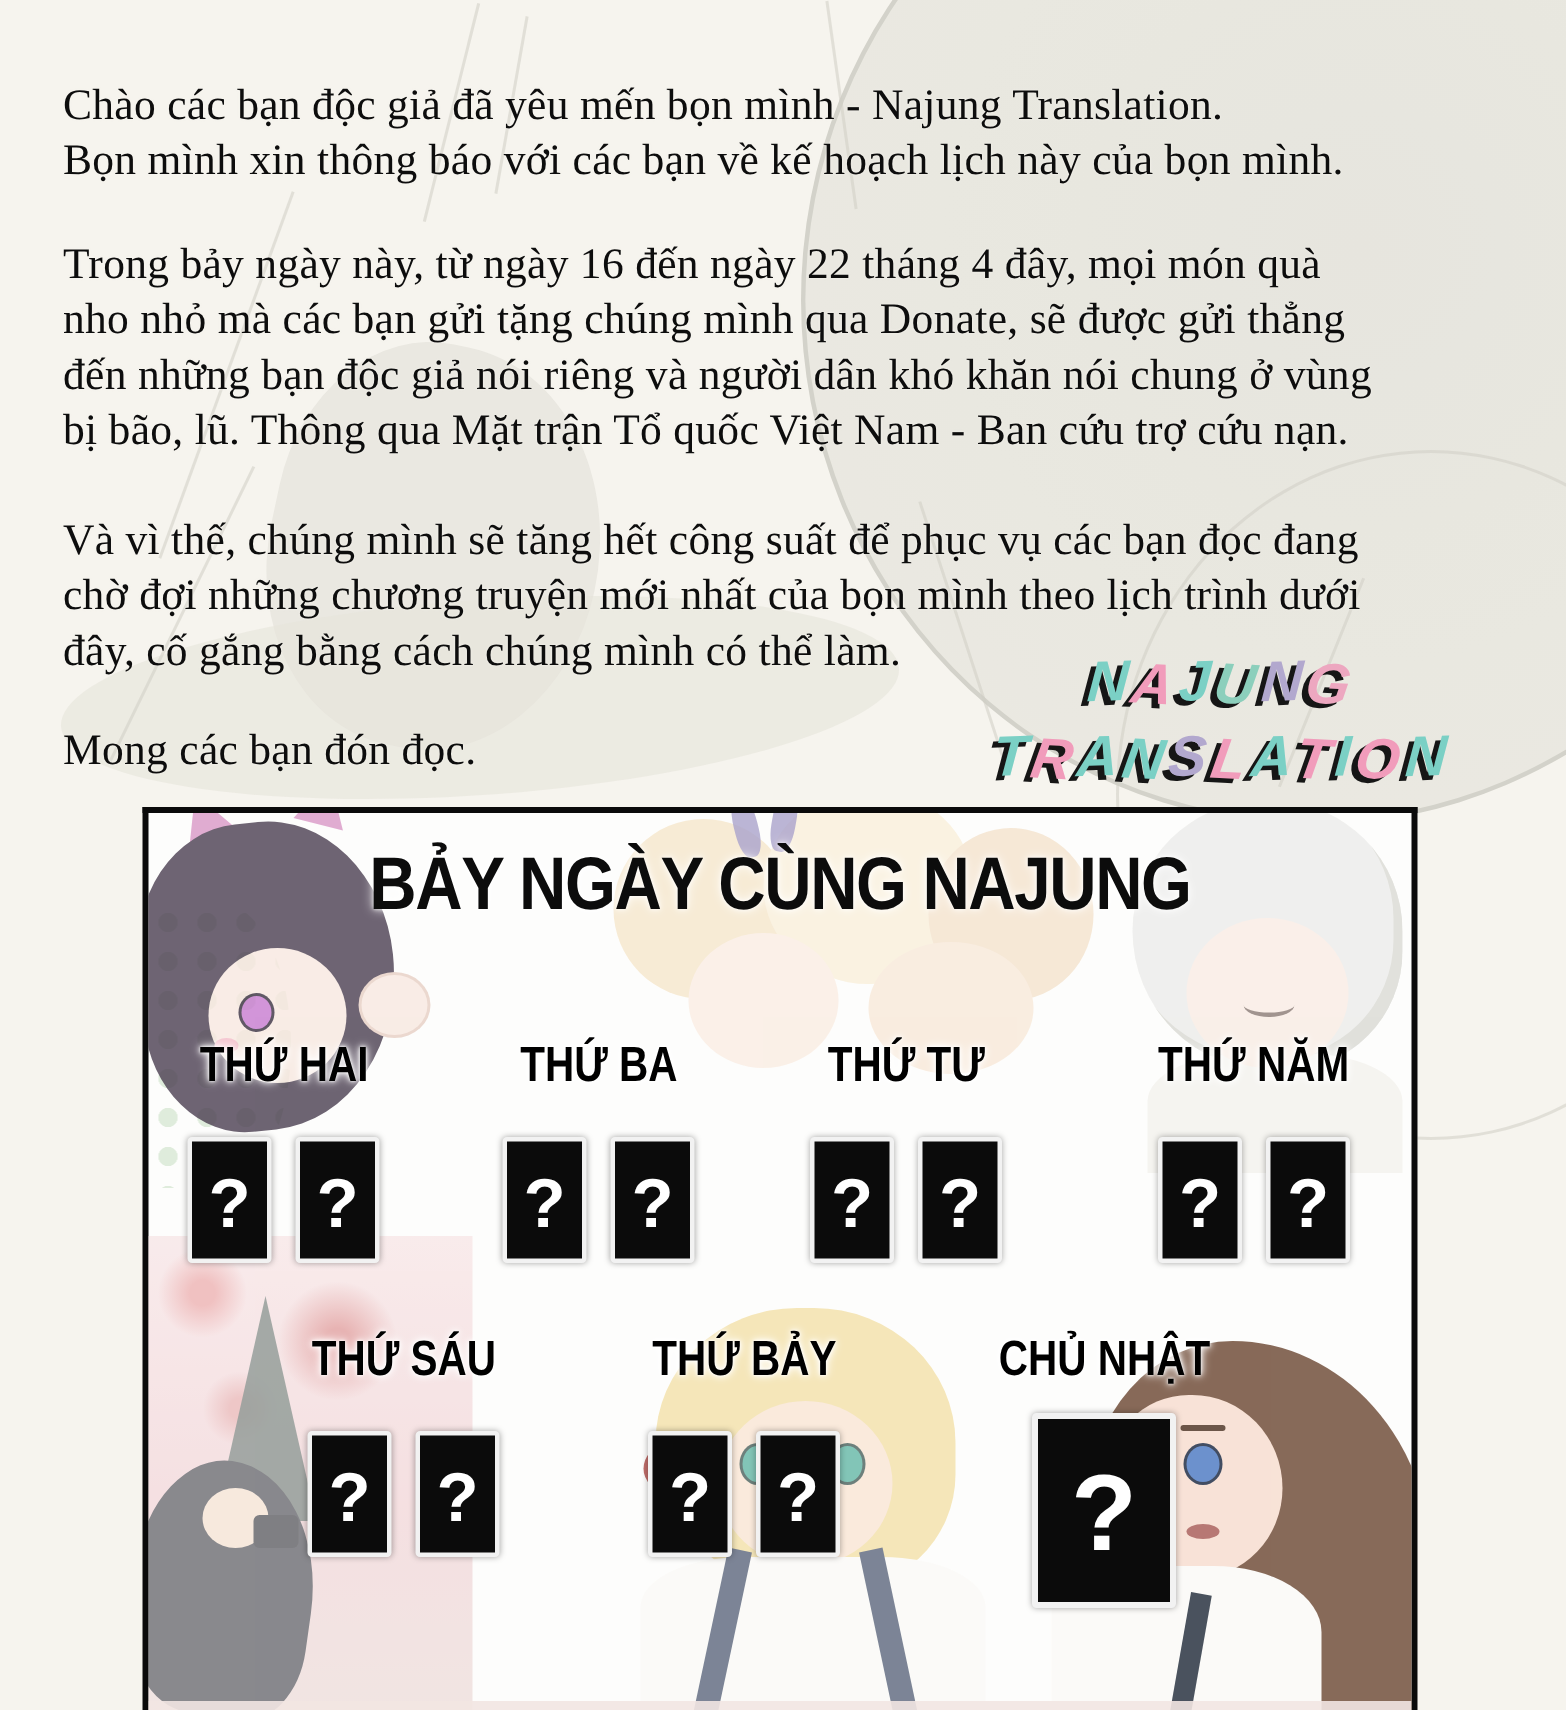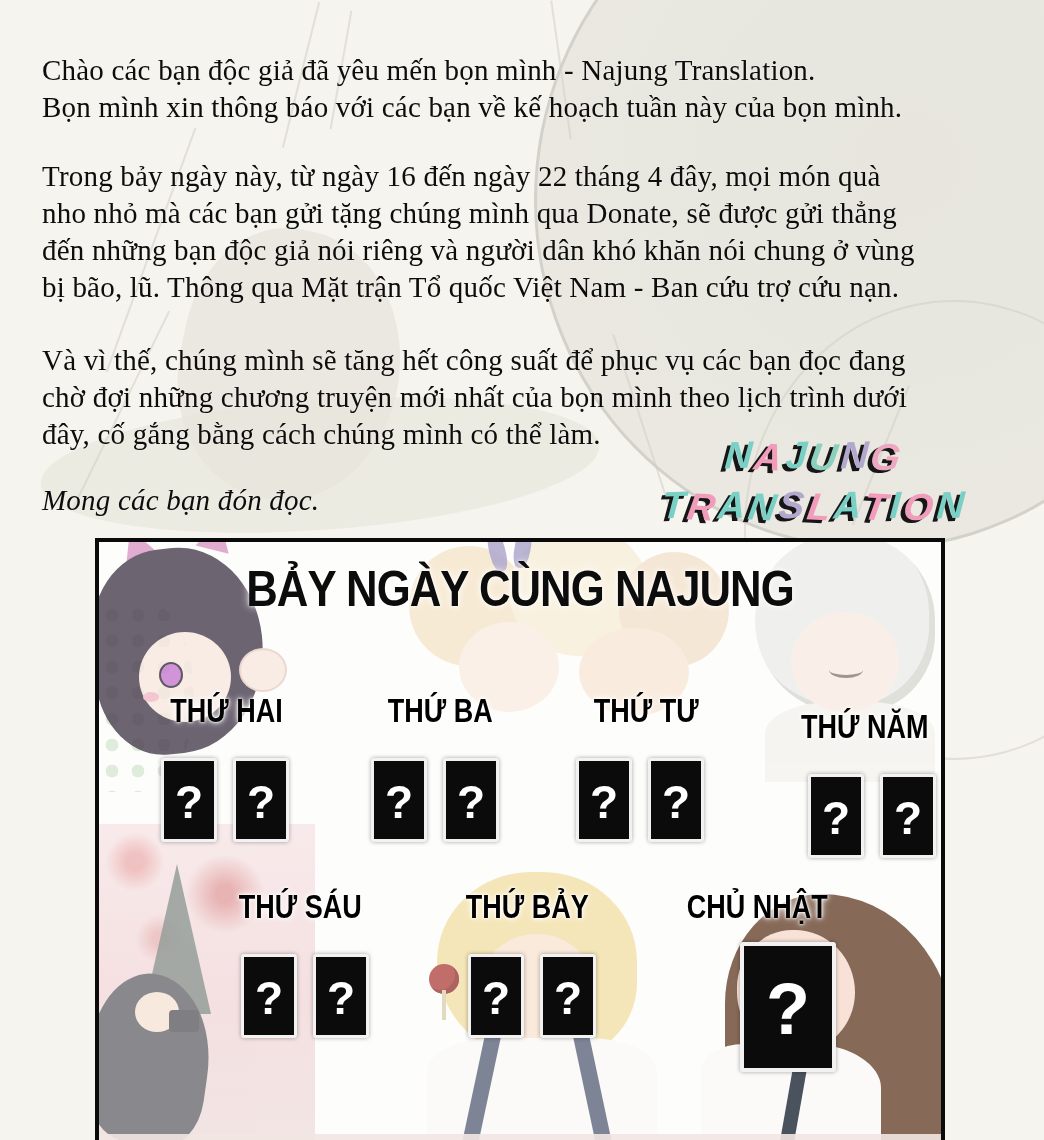--- a/index.html
+++ b/index.html
@@ -48,21 +48,21 @@
   
   .intro-par {
     position:absolute; left:42px;
     font-size:29px; line-height:37px; color:#0d0d0d;
     white-space:pre-line; letter-spacing:.2px;
     text-shadow:0 0 2px rgba(246,244,238,.9);
   }
   .p1 { top:52px; }
   .p2 { top:158px; }
   .p3 { top:342px; }
-  .p4 { top:482px;font-style:italic; }
+  .p4 { top:482px; }
 
   
   .logo {
     position:absolute; right:78px; top:434px;
     text-align:center;
     font-family:"Liberation Sans", sans-serif;
     font-weight:bold; font-style:italic;
     line-height:42px;
   }
   .logo-line { display:block; white-space:nowrap; }
@@ -189,25 +189,25 @@
     position:absolute; left:0; top:20px; width:100%;
     text-align:center;
     font-family:"Liberation Sans", sans-serif;
     font-weight:bold; font-size:46px; color:#0c0c0c;
     letter-spacing:-1px;
     transform:scaleX(.95) scaleY(1.08);
     text-shadow:0 0 8px rgba(255,255,255,.9), 0 0 3px rgba(255,255,255,.9);
   }
 
   
-  .day-group { position:absolute; width:200px; display:flex; flex-direction:column; align-items:flex-end; }
+  .day-group { position:absolute; width:200px; display:flex; flex-direction:column; align-items:center; }
   .day-0 { left:-10px; top:152px; }
   .day-1 { left:200px; top:152px; }
   .day-2 { left:405px; top:152px; }
-  .day-3 { left:637px; top:168px; }
+  .day-3 { left:637px; top:152px; }
   .day-4 { left:70px;  top:348px; }
   .day-5 { left:297px; top:348px; }
   .day-6 { left:537px; top:348px; }
   .day-label {
     font-family:"Liberation Sans", sans-serif;
     font-weight:bold; font-size:30px; color:#000;
     letter-spacing:0;
     transform:scaleX(.9) scaleY(1.1);
     white-space:nowrap;
     text-shadow:0 0 7px #fff, 0 0 4px #fff, 0 0 2px #fff;
@@ -242,21 +242,21 @@
 <div class="sketch sketch-blob-low"></div>
 <div class="sketch sketch-stroke s1"></div>
 <div class="sketch sketch-stroke s2"></div>
 <div class="sketch sketch-stroke s3"></div>
 <div class="sketch sketch-stroke s4"></div>
 <div class="sketch sketch-stroke s5"></div>
 <div class="sketch sketch-stroke s6"></div>
 <div class="sketch sketch-stroke s7"></div>
 
 <div class="intro-par p1">Chào các bạn độc giả đã yêu mến bọn mình - Najung Translation.
-Bọn mình xin thông báo với các bạn về kế hoạch tuần này của bọn mình.</div>
+Bọn mình xin thông báo với các bạn về kế hoạch lịch này của bọn mình.</div>
 <div class="intro-par p2">Trong bảy ngày này, từ ngày 16 đến ngày 22 tháng 4 đây, mọi món quà
 nho nhỏ mà các bạn gửi tặng chúng mình qua Donate, sẽ được gửi thẳng
 đến những bạn độc giả nói riêng và người dân khó khăn nói chung ở vùng
 bị bão, lũ. Thông qua Mặt trận Tổ quốc Việt Nam - Ban cứu trợ cứu nạn.</div>
 <div class="intro-par p3">Và vì thế, chúng mình sẽ tăng hết công suất để phục vụ các bạn đọc đang
 chờ đợi những chương truyện mới nhất của bọn mình theo lịch trình dưới
 đây, cố gắng bằng cách chúng mình có thể làm.</div>
 <div class="intro-par p4">Mong các bạn đón đọc.</div>
 
 <div class="logo">

